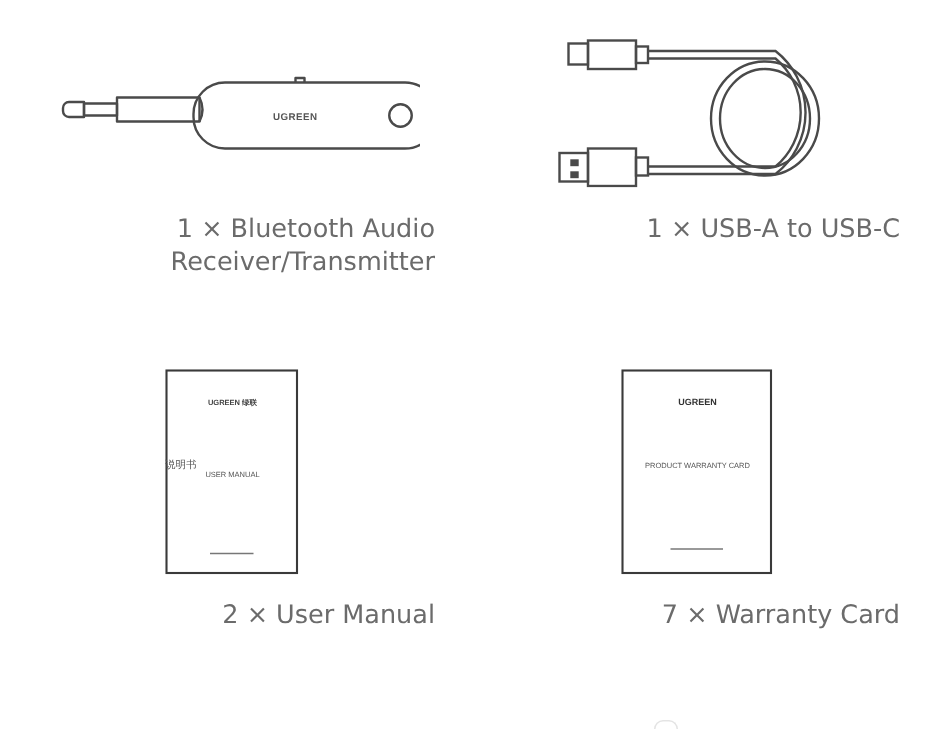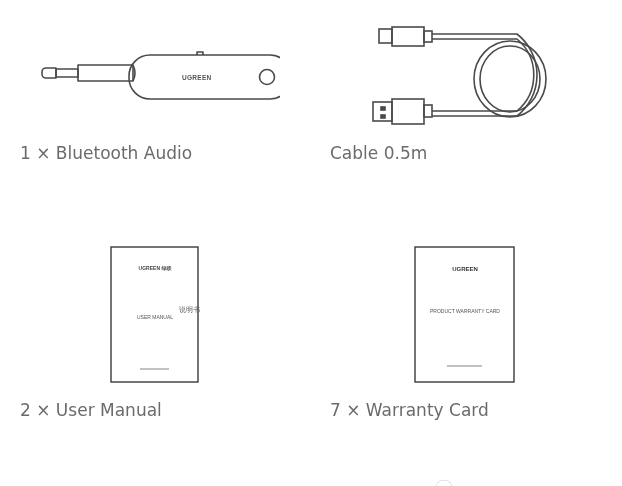--- a/index.html
+++ b/index.html
@@ -1,20 +1,20 @@
 <!DOCTYPE html>
 <html><head>
 <meta charset="utf-8">
 <style>
   html, body { margin: 0; padding: 0; background: #ffffff; }
   body { width: 622px; height: 486px; position: relative; overflow: hidden;
          font-family: "Liberation Sans", "DejaVu Sans", sans-serif; }
   .item { position: absolute; }
   .illus { position: absolute; }
-  .caption { position: absolute; text-align: left; color: #6b6b6b;
+  .caption { position: absolute; text-align: right; color: #6b6b6b;
              font-family: "DejaVu Sans", sans-serif; font-size: 17px;
              line-height: 22px; font-weight: normal; letter-spacing: 0px; }
   .card-text { font-family: "Liberation Sans", sans-serif; fill: #555; }
 </style>
 </head>
 <body>
 
 <div class="item">
   <svg class="illus" style="left:30px;top:45px;" width="250" height="60" viewBox="0 0 250 60">
     <g fill="none" stroke="#4a4a4a" stroke-width="1.6" stroke-linejoin="round">
@@ -28,20 +28,21 @@
       <rect x="107" y="10" width="162" height="44" rx="21" ry="21" transform="translate(-8,0)"></rect>
 
       <path d="M167 10 v-3 h6 v3"></path>
 
       <circle cx="237" cy="32" r="7.5"></circle>
     </g>
     <text class="card-text" x="152" y="35" font-size="6.5" font-weight="bold" fill="#4a4a4a" letter-spacing="0.3">UGREEN</text>
   </svg>
   <div class="caption" style="left:20px;top:142px;width:270px;">
     <div>1 × Bluetooth Audio</div>
+    <div>Receiver/Transmitter</div>
   </div>
 </div>
 
 <div class="item">
   <svg class="illus" style="left:360px;top:15px;" width="230" height="110" viewBox="0 0 230 110">
     <g fill="none" stroke="#4a4a4a" stroke-width="1.6">
 
       <rect x="19" y="14" width="13" height="14"></rect>
       <rect x="32" y="12" width="32" height="19"></rect>
       <rect x="64" y="16" width="8" height="11"></rect>
@@ -53,31 +54,31 @@
       <rect x="64" y="90" width="8" height="12"></rect>
 
       <path d="M72 19 H157 A52 52 0 0 1 157 101 H72"></path>
       <path d="M72 24 H157 A47 47 0 0 1 157 96 H72"></path>
 
       <ellipse cx="150" cy="64" rx="36" ry="38"></ellipse>
       <ellipse cx="150" cy="64" rx="30" ry="33"></ellipse>
     </g>
   </svg>
   <div class="caption" style="left:330px;top:142px;width:270px;">
-    <div>Cable 0.5m</div>
+    <div>1 × USB-A to USB-C</div>
   </div>
 </div>
 
 <div class="item">
   <svg class="illus" style="left:110px;top:246px;" width="90" height="138" viewBox="0 0 90 138">
     <rect x="1" y="1" width="87" height="135" fill="#fff" stroke="#3a3a3a" stroke-width="1.4"></rect>
     <line x1="30" y1="123" x2="59" y2="123" stroke="#777" stroke-width="0.9"></line>
   </svg>
   <div style="position:absolute;left:110px;top:265px;width:90px;text-align:center;font-size:5px;font-weight:bold;color:#444;">UGREEN 绿联</div>
-  <div style="position:absolute;left:110px;top:305px;width:90px;text-align:right;font-size:7px;color:#555;font-family:'DejaVu Sans',sans-serif;">说明书</div>
+  <div style="position:absolute;left:110px;top:305px;width:90px;text-align:left;font-size:7px;color:#555;font-family:'DejaVu Sans',sans-serif;">说明书</div>
   <div style="position:absolute;left:110px;top:314px;width:90px;text-align:center;font-size:5px;color:#555;">USER MANUAL</div>
   <div class="caption" style="left:20px;top:399px;width:270px;">
     <div>2 × User Manual</div>
   </div>
 </div>
 
 <div class="item">
   <svg class="illus" style="left:414px;top:246px;" width="102" height="138" viewBox="0 0 102 138">
     <rect x="1" y="1" width="99" height="135" fill="#fff" stroke="#3a3a3a" stroke-width="1.4"></rect>
     <line x1="33" y1="120" x2="68" y2="120" stroke="#777" stroke-width="0.9"></line>

